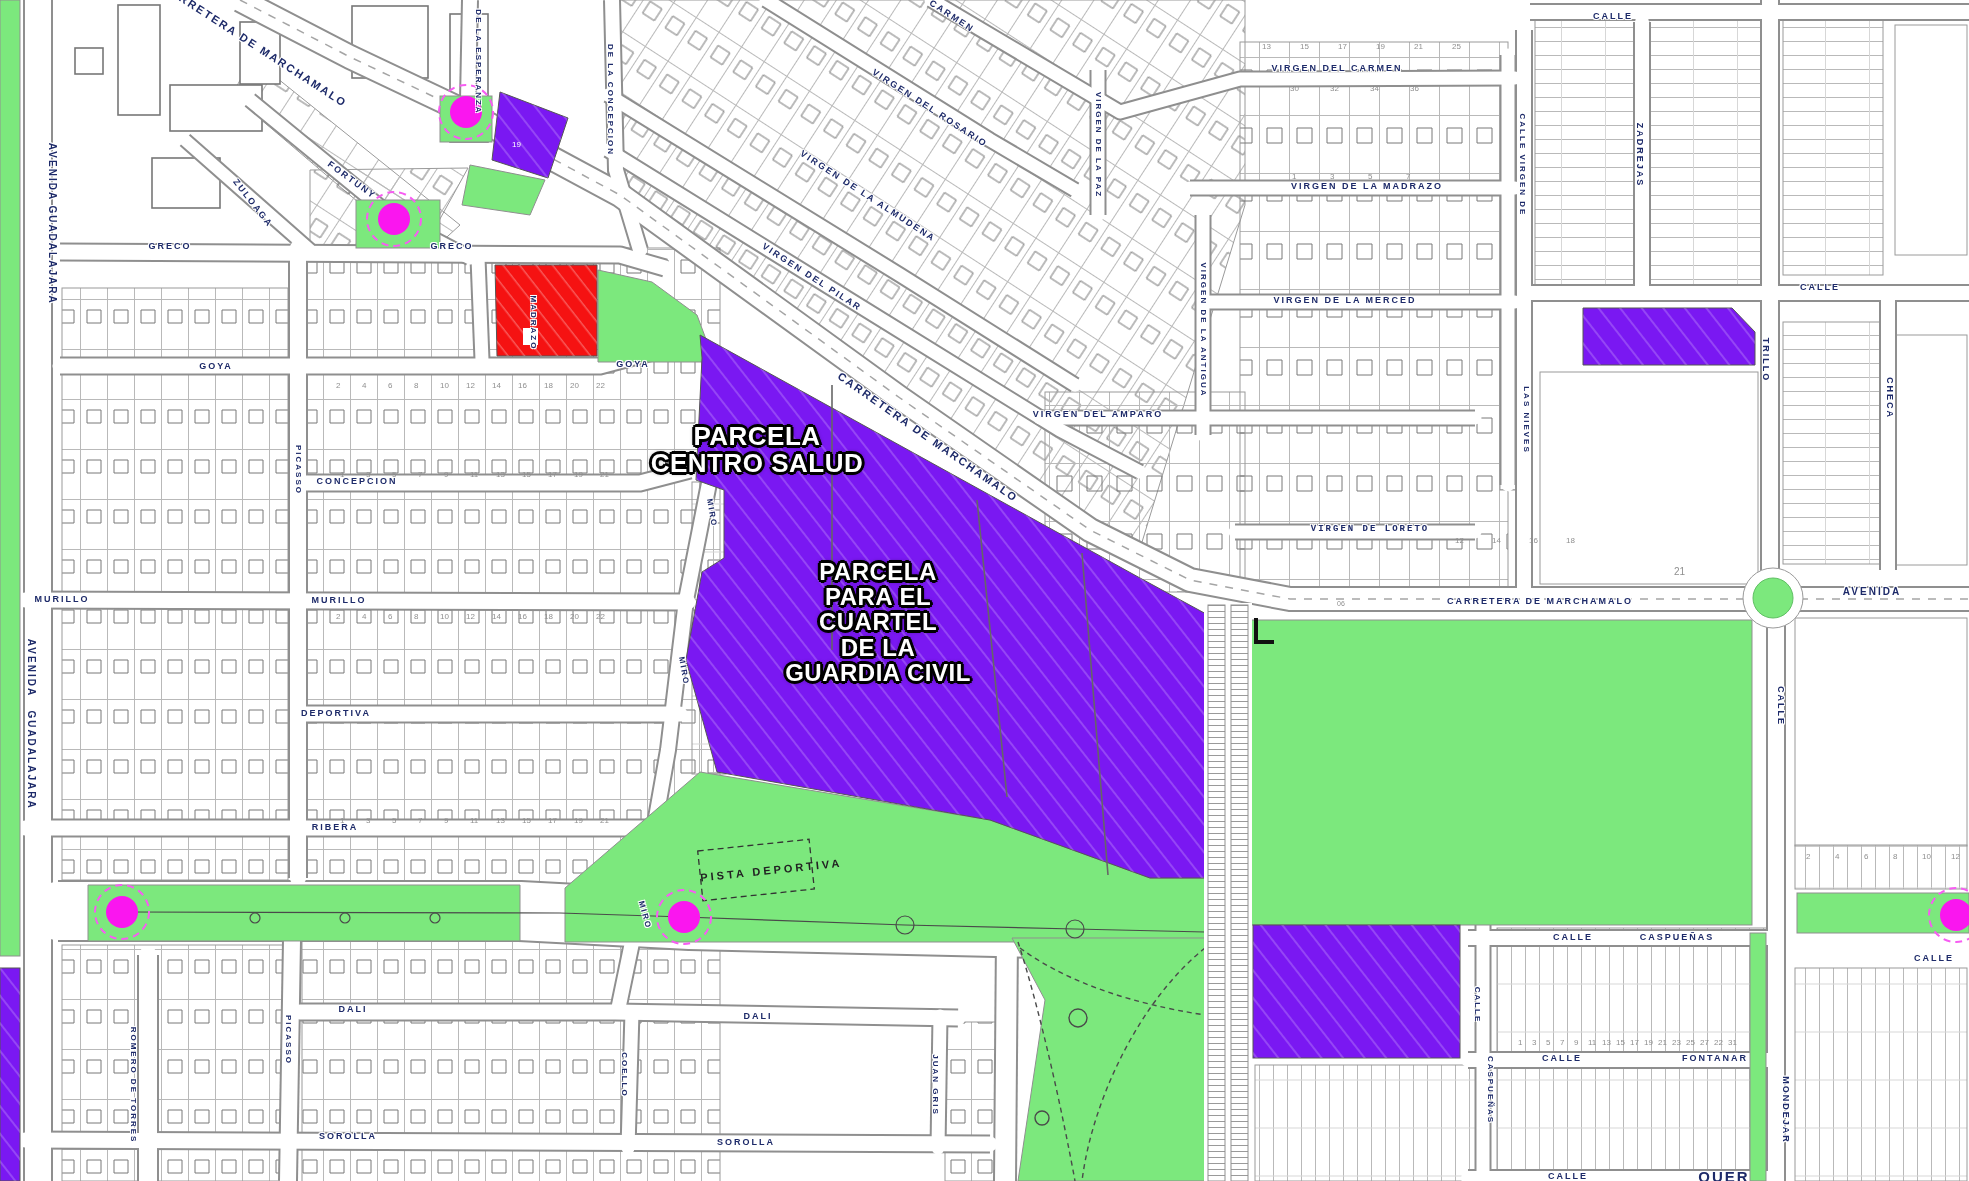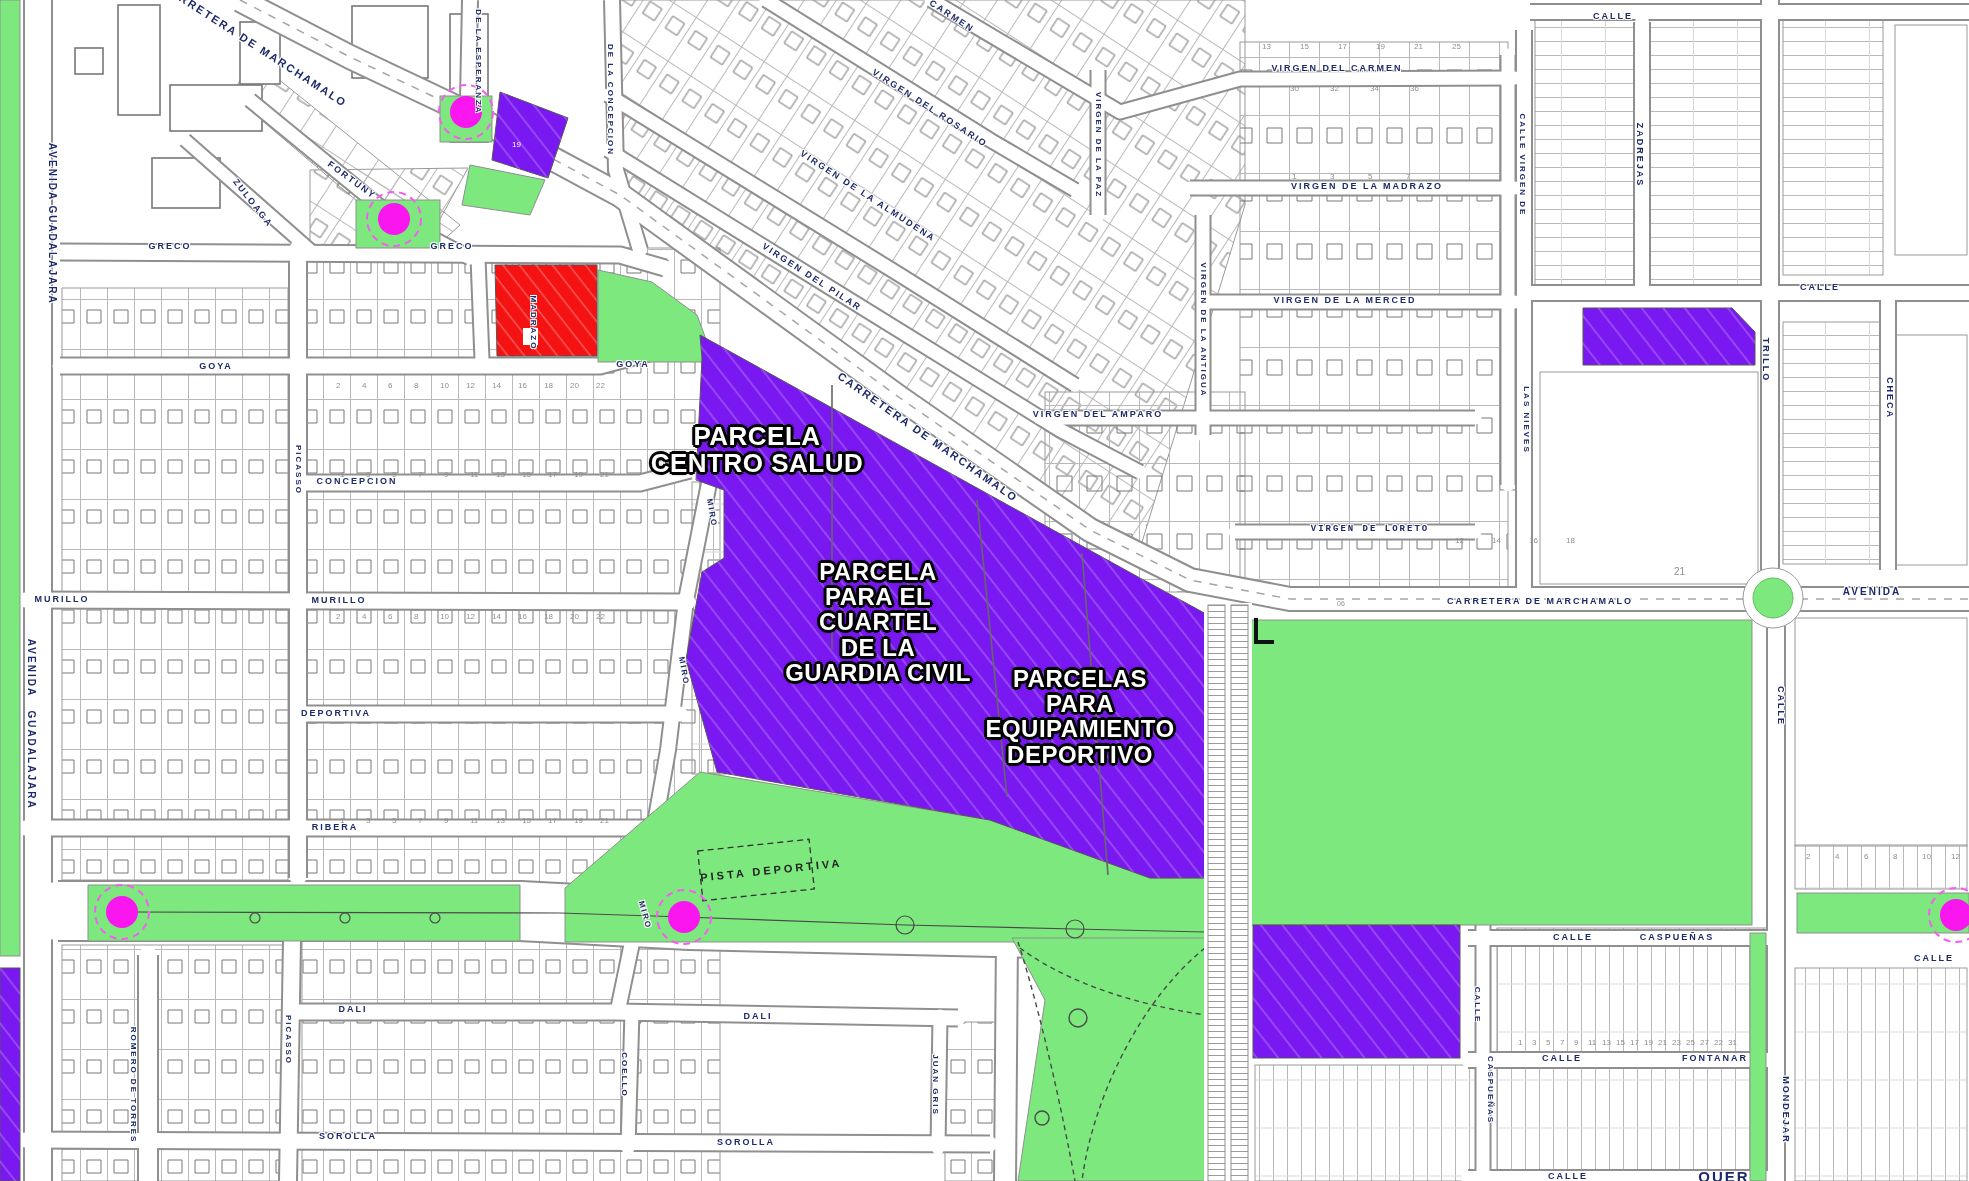--- a/index.html
+++ b/index.html
@@ -238,24 +238,20 @@
     </svg>
 
   <div id="labels">
     <div class="zlabel" style="left:757px;top:450px;font-size:26px;">PARCELA
 CENTRO SALUD</div>
     <div class="zlabel" style="left:878px;top:622px;font-size:24px;">PARCELA
 PARA EL
 CUARTEL
 DE LA
 GUARDIA CIVIL</div>
-    <div class="zlabel" style="left:1080px;top:716px;font-size:24px;">PARCELAS
-PARA
-EQUIPAMIENTO
-DEPORTIVO</div>
     <div class="pista" style="left:700px;top:864px;transform:rotate(-6deg);">PISTA DEPORTIVA</div>
   <div class="slabel" style="left: 52px; top: 172px; font-size: 10px; transform: translate(-50%, -50%) rotate(90deg);">AVENIDA</div>
       <div class="slabel" style="left: 52px; top: 255px; font-size: 10px; transform: translate(-50%, -50%) rotate(90deg);">GUADALAJARA</div>
       <div class="slabel" style="left: 31px; top: 668px; font-size: 10px; transform: translate(-50%, -50%) rotate(90deg);">AVENIDA</div>
       <div class="slabel" style="left: 31px; top: 760px; font-size: 10px; transform: translate(-50%, -50%) rotate(90deg);">GUADALAJARA</div>
       <div class="slabel" style="left: 255px; top: 45px; font-size: 11px; transform: translate(-50%, -50%) rotate(33deg);">CARRETERA DE MARCHAMALO</div>
       <div class="slabel" style="left: 928px; top: 437px; font-size: 11px; transform: translate(-50%, -50%) rotate(35deg);">CARRETERA DE MARCHAMALO</div>
       <div class="slabel" style="left: 1540px; top: 601px; font-size: 9px; transform: translate(-50%, -50%) rotate(0deg);">CARRETERA DE MARCHAMALO</div>
       <div class="slabel" style="left: 1872px; top: 591px; font-size: 10px; transform: translate(-50%, -50%) rotate(0deg);">AVENIDA</div>
       <div class="slabel" style="left: 478px; top: 62px; font-size: 8px; transform: translate(-50%, -50%) rotate(90deg);">DE LA ESPERANZA</div>

